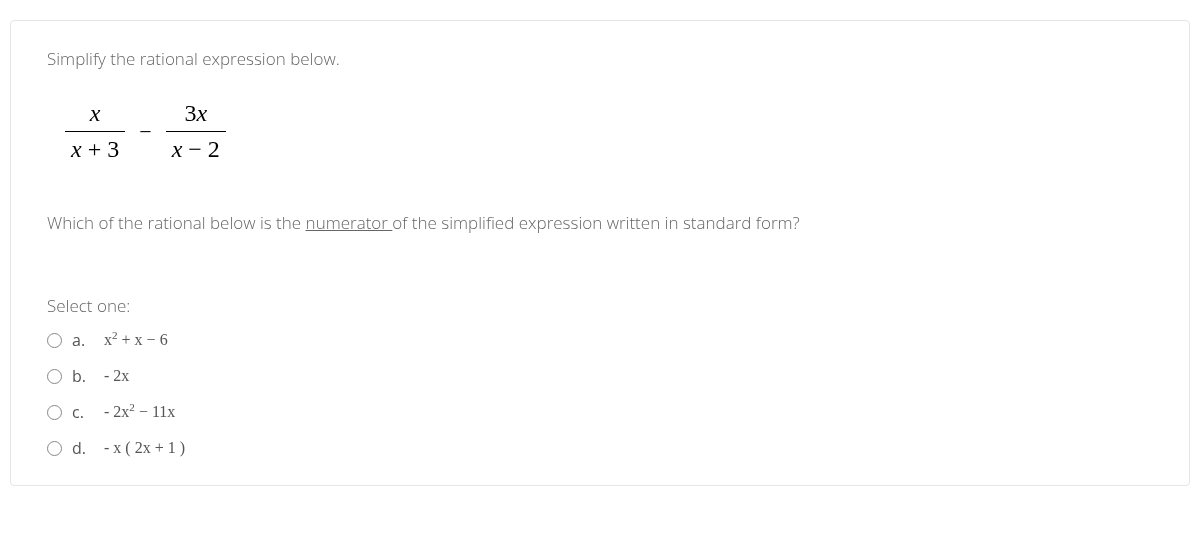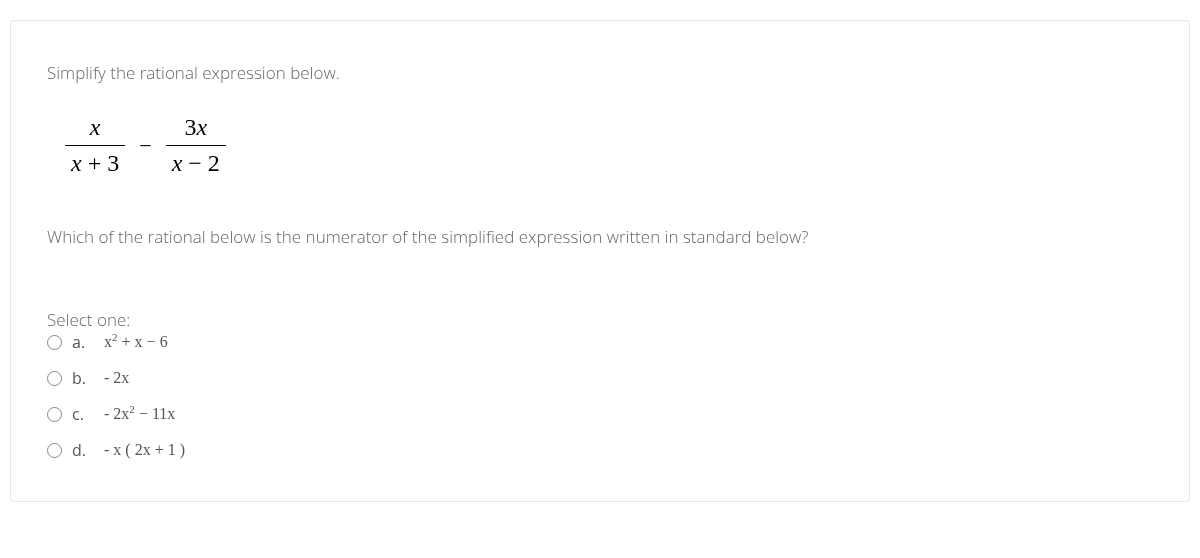--- a/index.html
+++ b/index.html
@@ -8,21 +8,21 @@
       box-sizing: border-box;
     }
     body {
       font-family: "Open Sans", "Segoe UI", -apple-system, sans-serif;
       background: #ffffff;
       padding: 20px 0;
     }
     .question-container {
       border: 1px solid #e5e5e5;
       border-radius: 4px;
-      padding: 40px 36px;
+      padding: 26px 36px;
       margin: 0 auto;
       width: 1180px;
     }
     .prompt-line {
       color: #666666;
       font-size: 17px;
       font-weight: 300;
       margin-bottom: 14px;
     }
     .math-image {
@@ -58,25 +58,27 @@
     .minus-sign {
       font-size: 22px;
     }
     .question-line {
       color: #666666;
       font-size: 17px;
       font-weight: 300;
       margin-bottom: 60px;
     }
     .underline {
+      text-decoration: underline;
     }
     .select-one {
       color: #666666;
       font-size: 17px;
       font-weight: 300;
+      margin-bottom: 12px;
     }
     .choices {
       display: flex;
       flex-direction: column;
       gap: 14px;
     }
     .choice-row {
       display: flex;
       align-items: center;
       gap: 10px;
@@ -117,21 +119,21 @@
       </span>
       <span class="minus-sign">−</span>
       <span class="fraction">
         <span class="num">3<span class="italic">x</span></span>
         <span class="den"><span class="italic">x</span> − 2</span>
       </span>
     </div>
   </div>
 
   <div class="question-line">
-    <span>Which of the rational below is the </span><span class="underline">numerator </span><span>of the simplified expression written in standard below?</span>
+    <span>Which of the rational below is the </span><span class="underline">numerator </span><span>of the simplified expression written in standard form?</span>
   </div>
 
   <div class="select-one">Select one:</div>
 
   <div class="choices">
     <div class="choice-row">
       <span class="radio"></span>
       <span class="choice-letter">a.</span>
       <span class="choice-text">x<sup>2</sup> + x − 6</span>
     </div>

